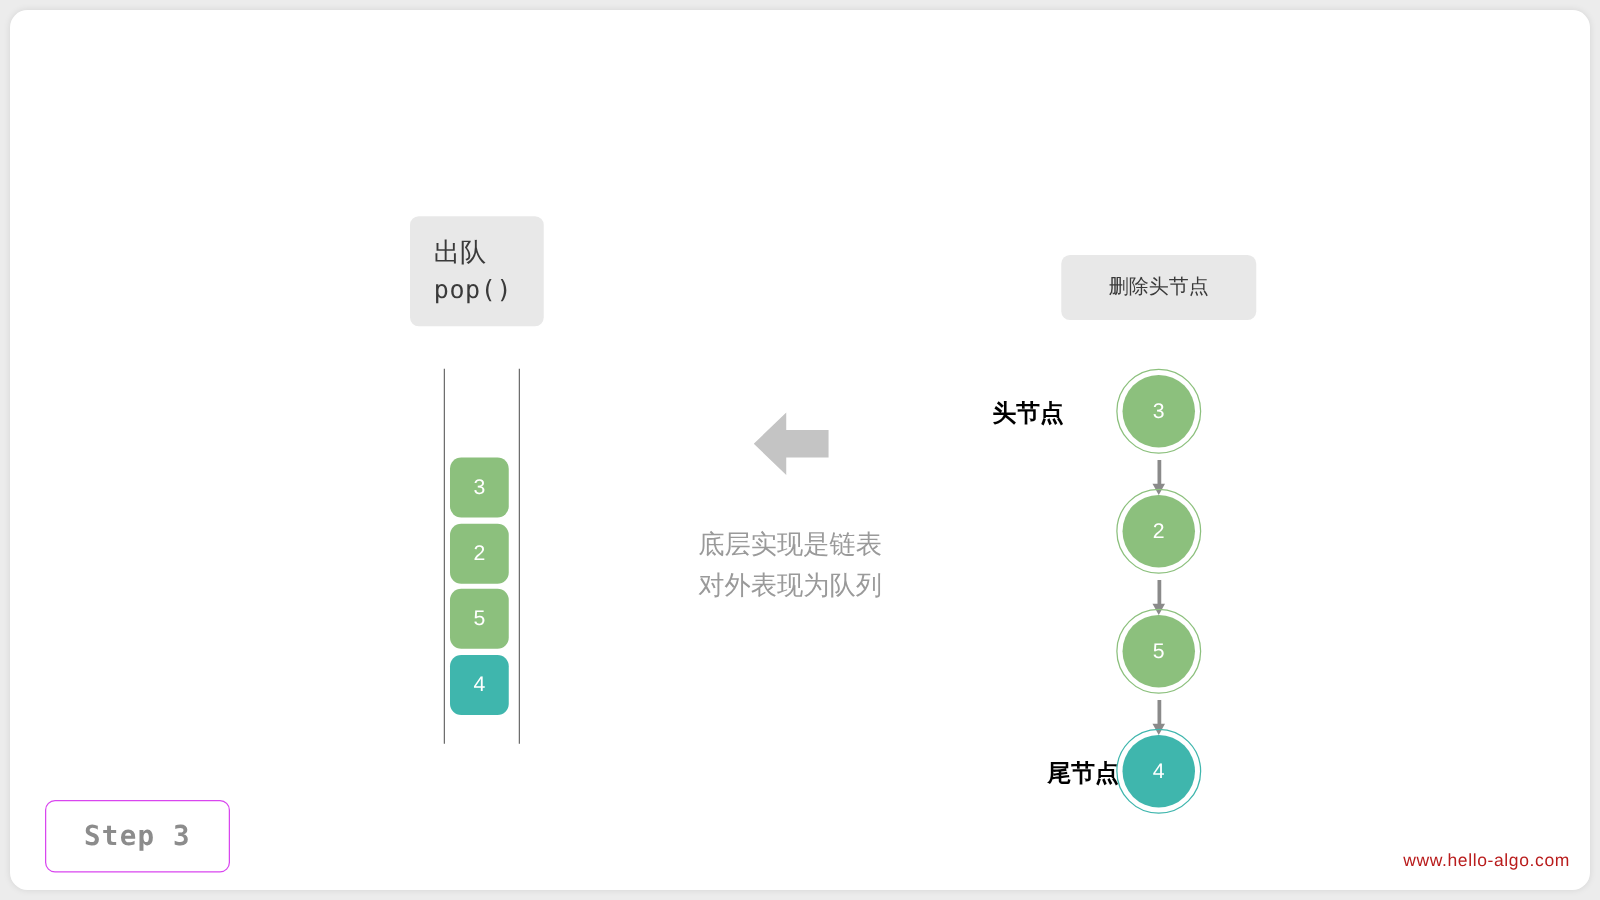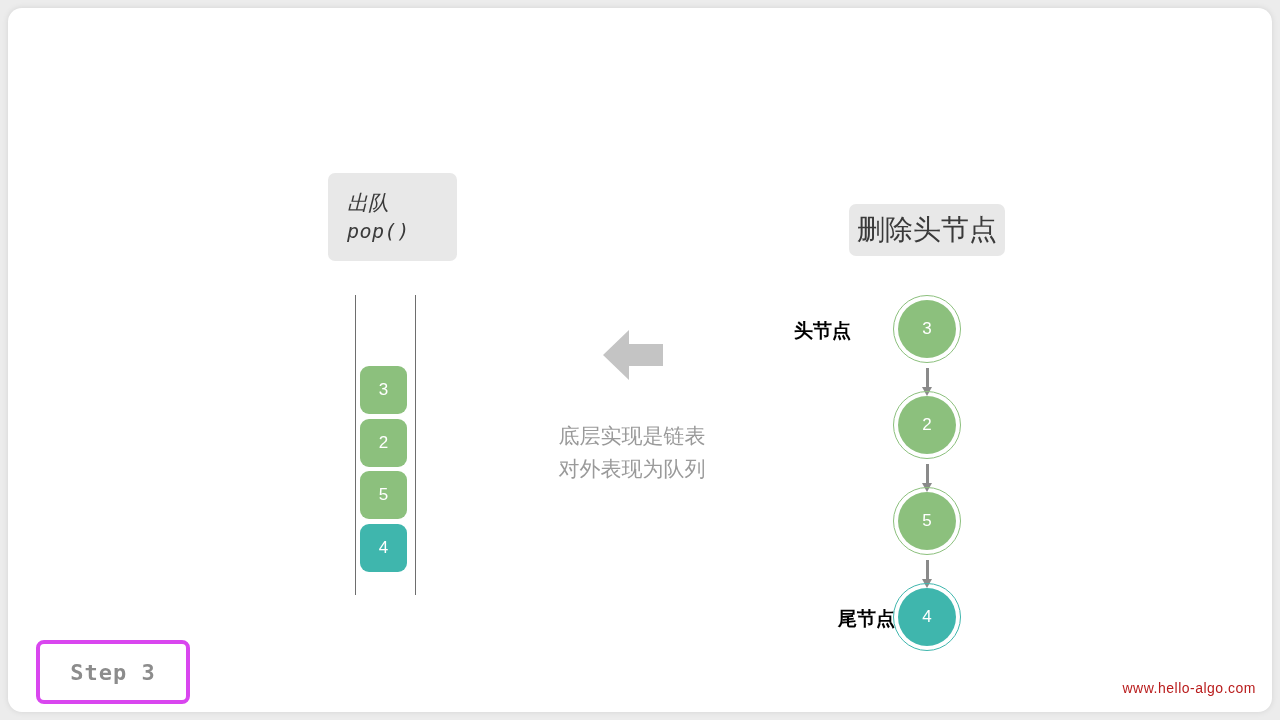--- a/index.html
+++ b/index.html
@@ -38,35 +38,34 @@
     box-sizing: border-box;
   }
   .chip-line {
     white-space: pre;
     line-height: 1.38;
   }
 
   #op-chip {
     left: 320px;
     top: 165px;
-    width: 129px;
+    width: 107px;
     height: 88px;
     padding-left: 19px;
     font-size: 21px;
-    font-style: italic;
   }
   #op-chip .mono { font-family: "DejaVu Sans Mono", "Liberation Mono", monospace; font-size: 20px; letter-spacing: 0.5px;}
 
   #action-chip {
     left: 841px;
     top: 196px;
     width: 156px;
     height: 52px;
     align-items: center;
-    font-size: 28px;
+    font-size: 16px;
   }
 
   
   #queue-rail-left, #queue-rail-right {
     position: absolute;
     top: 287px;
     width: 1px;
     height: 300px;
     background: #6e6e6e;
   }
@@ -164,21 +163,21 @@
   #head-label { left: 786px; top: 310px; }
   #tail-label { left: 830px; top: 598px; }
 
   
   #step-badge {
     position: absolute;
     left: 28px;
     top: 632px;
     width: 146px;
     height: 56px;
-    border: 4px solid #d946ef;
+    border: 1px solid #d946ef;
     border-radius: 8px;
     display: flex;
     align-items: center;
     justify-content: center;
     color: #8c8c8c;
     font-family: "DejaVu Sans Mono", "Liberation Mono", monospace;
     font-size: 22px;
     font-weight: bold;
     letter-spacing: 1px;
     background: #ffffff;

